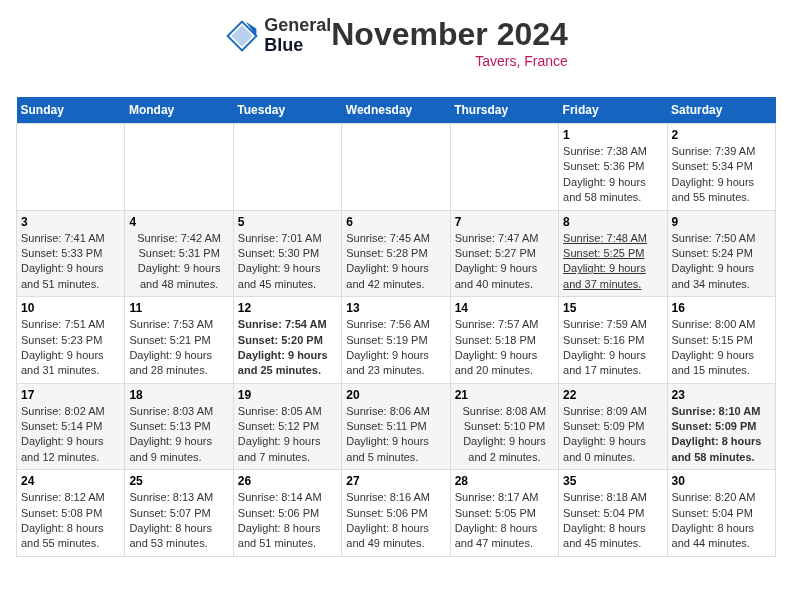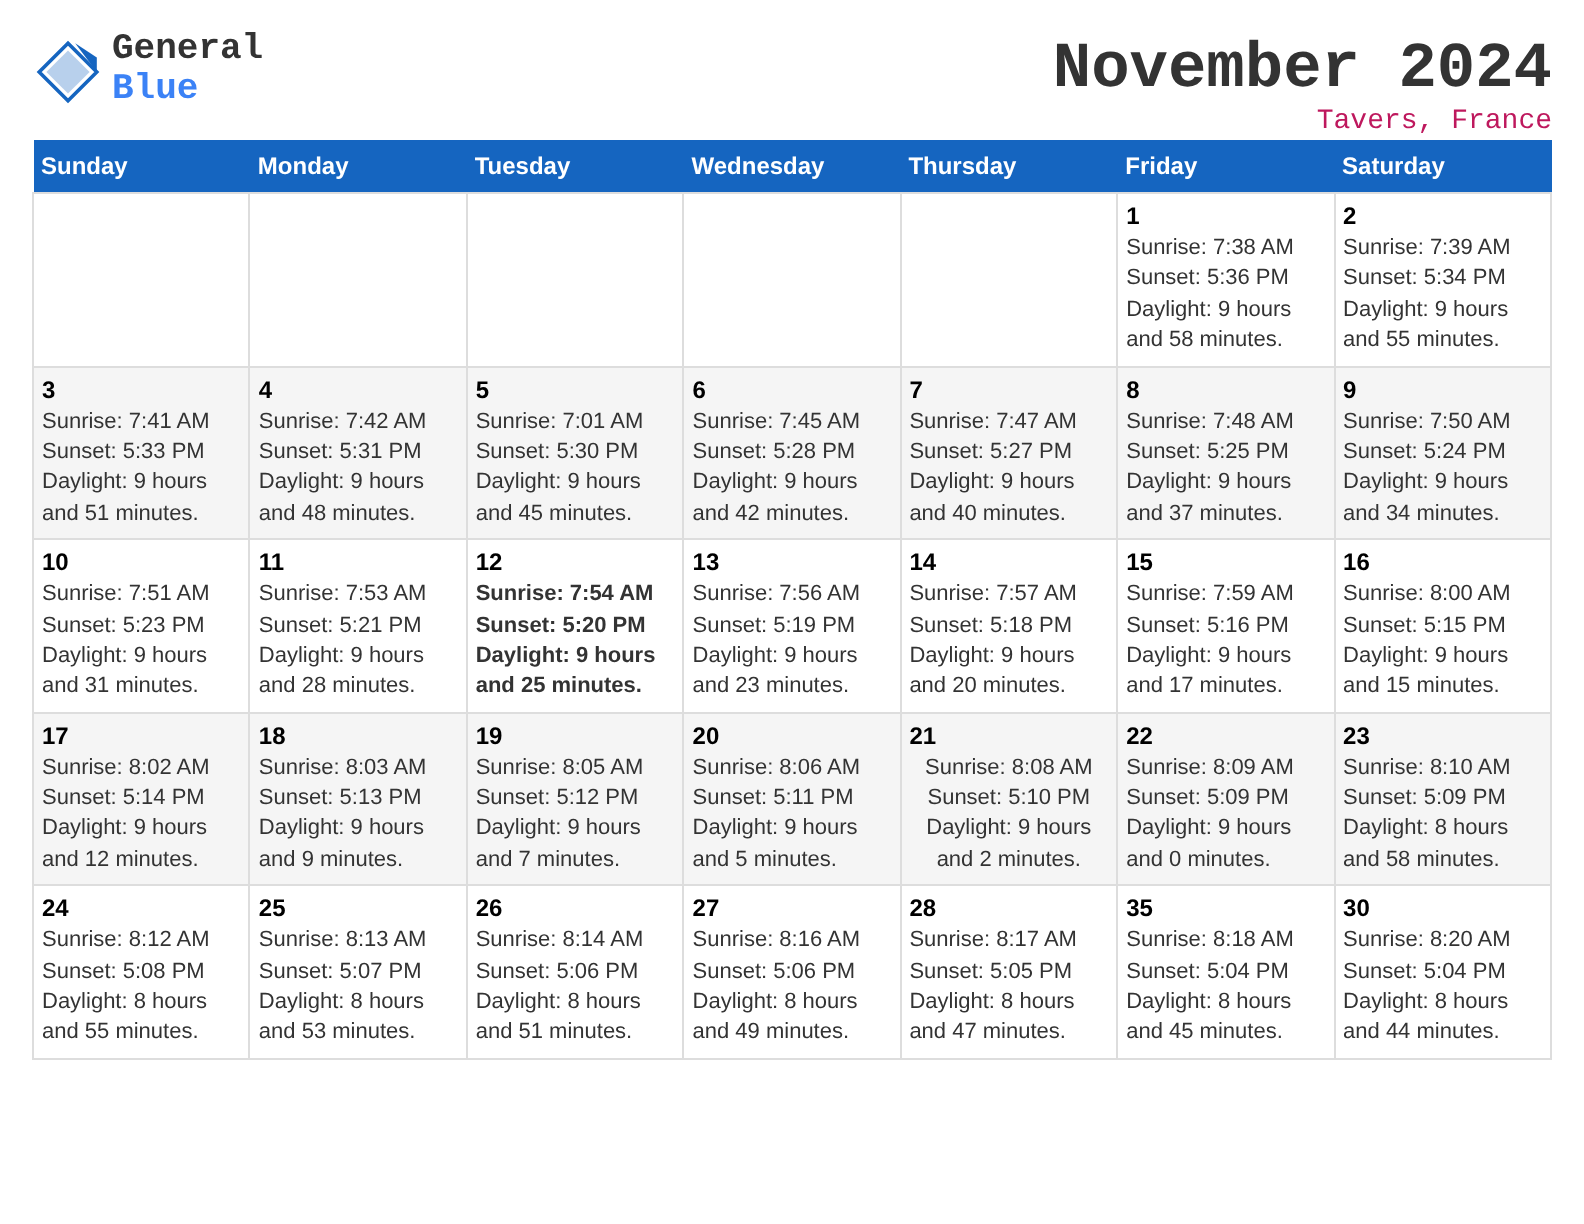--- a/index.html
+++ b/index.html
@@ -5,39 +5,38 @@
     * { box-sizing: border-box; margin: 0; padding: 0; }
     body {
       font-family: Arial, sans-serif;
       background: #fff;
       width: 792px;
       min-height: 612px;
       padding: 16px;
     }
     .header {
       display: flex;
-      justify-content: space-between;
+      justify-content: center;
       align-items: flex-start;
-      margin-bottom: 1px;
-      font-family: Liberation Mono, monospace;
+      margin-bottom: 28px;
     }
     .logo {
       display: flex;
       align-items: center;
     }
     .logo-text {
       display: flex;
       flex-direction: column;
       font-size: 18px;
       font-weight: bold;
       color: #1a1a2e;
       line-height: 1.1;
     }
     .logo-text .general { color: #333; }
-    .logo-text .blue { color: #3b82f6; }
+    .logo-text .blue { color: #0f172a; }
     .logo-icon {
       width: 36px;
       height: 36px;
       margin-right: 4px;
     }
     .title-block {
       text-align: right;
     }
     .month-title {
       font-size: 32px;
@@ -142,21 +141,21 @@
       </tr>
       <tr>
         <td>
           <div class="day-num">3</div>
           <div class="day-info" style="white-space: pre-line;">Sunrise: 7:41 AM
 Sunset: 5:33 PM
 Daylight: 9 hours and 51 minutes.</div>
         </td>
         <td>
           <div class="day-num">4</div>
-          <div class="day-info" style="white-space: pre-line;">Sunrise: 7:42 AM
+          <div class="day-info" style="white-space: pre-line; text-align: center;">Sunrise: 7:42 AM
 Sunset: 5:31 PM
 Daylight: 9 hours and 48 minutes.</div>
         </td>
         <td>
           <div class="day-num">5</div>
           <div class="day-info" style="white-space: pre-line;">Sunrise: 7:01 AM
 Sunset: 5:30 PM
 Daylight: 9 hours and 45 minutes.</div>
         </td>
         <td>
@@ -166,21 +165,21 @@
 Daylight: 9 hours and 42 minutes.</div>
         </td>
         <td>
           <div class="day-num">7</div>
           <div class="day-info" style="white-space: pre-line;">Sunrise: 7:47 AM
 Sunset: 5:27 PM
 Daylight: 9 hours and 40 minutes.</div>
         </td>
         <td>
           <div class="day-num">8</div>
-          <div class="day-info" style="white-space: pre-line;">Sunrise: 7:48 AM
+          <div class="day-info" style="white-space: pre-line; text-decoration: underline;">Sunrise: 7:48 AM
 Sunset: 5:25 PM
 Daylight: 9 hours and 37 minutes.</div>
         </td>
         <td>
           <div class="day-num">9</div>
           <div class="day-info" style="white-space: pre-line;">Sunrise: 7:50 AM
 Sunset: 5:24 PM
 Daylight: 9 hours and 34 minutes.</div>
         </td>
       </tr>
@@ -260,21 +259,21 @@
 Daylight: 9 hours and 2 minutes.</div>
         </td>
         <td>
           <div class="day-num">22</div>
           <div class="day-info" style="white-space: pre-line;">Sunrise: 8:09 AM
 Sunset: 5:09 PM
 Daylight: 9 hours and 0 minutes.</div>
         </td>
         <td>
           <div class="day-num">23</div>
-          <div class="day-info" style="white-space: pre-line;">Sunrise: 8:10 AM
+          <div class="day-info" style="white-space: pre-line; font-weight: bold;">Sunrise: 8:10 AM
 Sunset: 5:09 PM
 Daylight: 8 hours and 58 minutes.</div>
         </td>
       </tr>
       <tr>
         <td>
           <div class="day-num">24</div>
           <div class="day-info" style="white-space: pre-line;">Sunrise: 8:12 AM
 Sunset: 5:08 PM
 Daylight: 8 hours and 55 minutes.</div>

